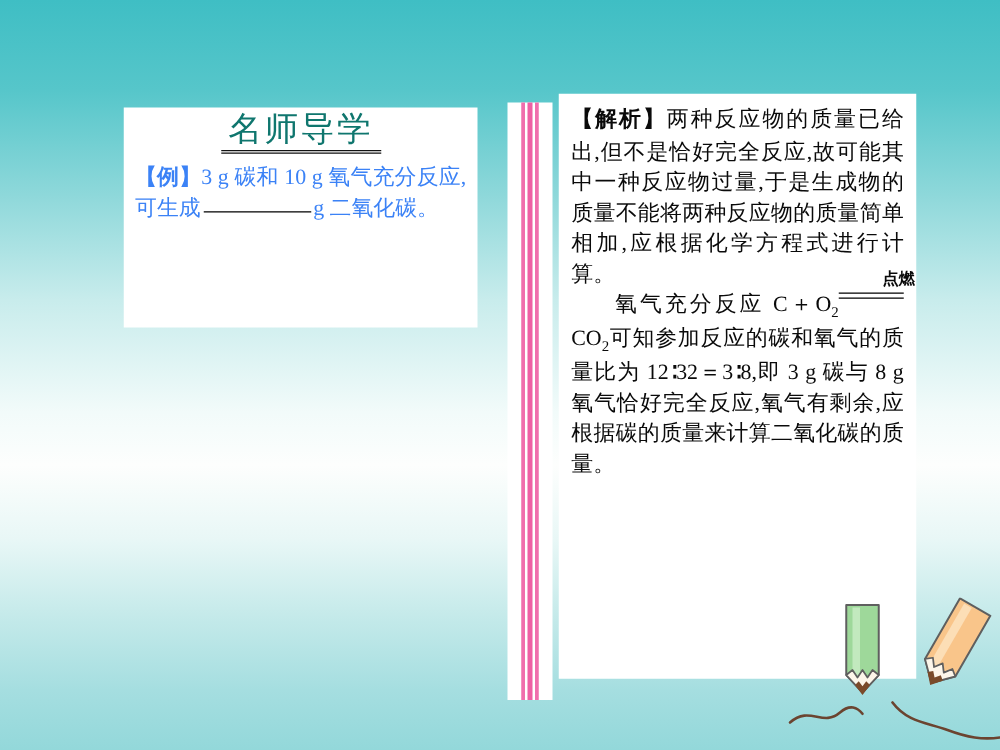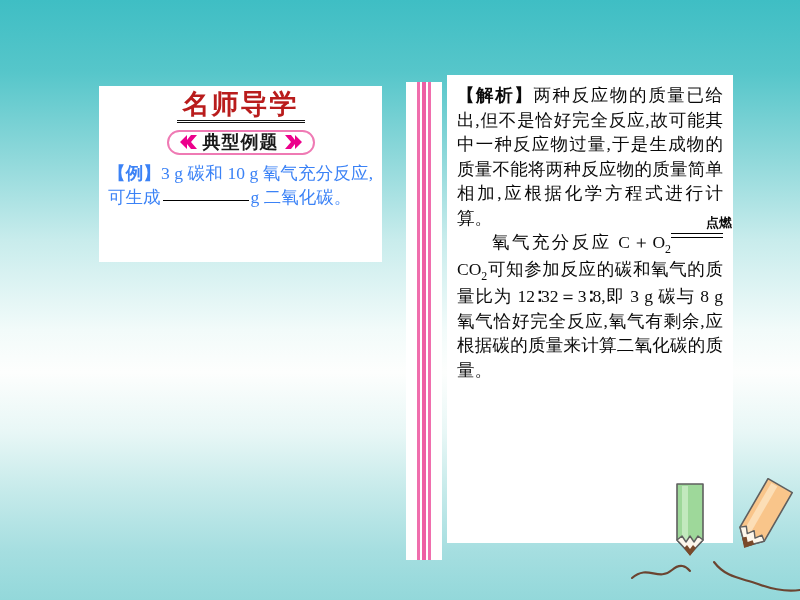--- a/index.html
+++ b/index.html
@@ -41,24 +41,24 @@
     background: #ffffff;
   }
 
   .card-title-wrap {
     text-align: center;
     padding-top: 4px;
   }
   .card-title {
     display: inline-block;
     font-family: "DejaVu Sans", "Liberation Sans", sans-serif;
-    font-weight: bold;
+    font-weight: normal;
     font-size: 27px;
     letter-spacing: 2px;
-    color: #b91c1c;
+    color: #0f766e;
     line-height: 1.05;
     padding: 0 6px 2px 6px;
     border-bottom: 3px double #111111;
   }
 
   .banner-wrap {
     text-align: center;
     margin-top: 7px;
   }
   .banner {
@@ -193,35 +193,20 @@
 <body>
 
 <div id="slide">
 
   <div id="left-card">
 
     <div class="card-title-wrap">
       <div class="card-title">名师导学</div>
     </div>
 
-    <div class="banner-wrap">
-      <div class="banner">
-        <span class="chev">
-          <svg viewBox="0 0 20 16" width="20" height="16">
-            <path d="M9 1 L2 8 L9 15 L9 10 L13 15 L19 15 L13 8 L19 1 L13 1 L9 6 Z" fill="#ec008c"></path>
-          </svg>
-        </span>
-        <span class="banner-label">典型例题</span>
-        <span class="chev">
-          <svg viewBox="0 0 20 16" width="20" height="16">
-            <path d="M11 1 L18 8 L11 15 L11 10 L7 15 L1 15 L7 8 L1 1 L7 1 L11 6 Z" fill="#ec008c"></path>
-          </svg>
-        </span>
-      </div>
-    </div>
 
     <div class="example-body">
       <span class="tag">【例】</span><span>3 g 碳和 10 g 氧气充分反应,可生成</span><span class="blank-line"></span><span>g 二氧化碳。</span>
     </div>
   </div>
 
   <div id="divider">
     <div class="stripe s1"></div>
     <div class="stripe s2"></div>
     <div class="stripe s3"></div>

